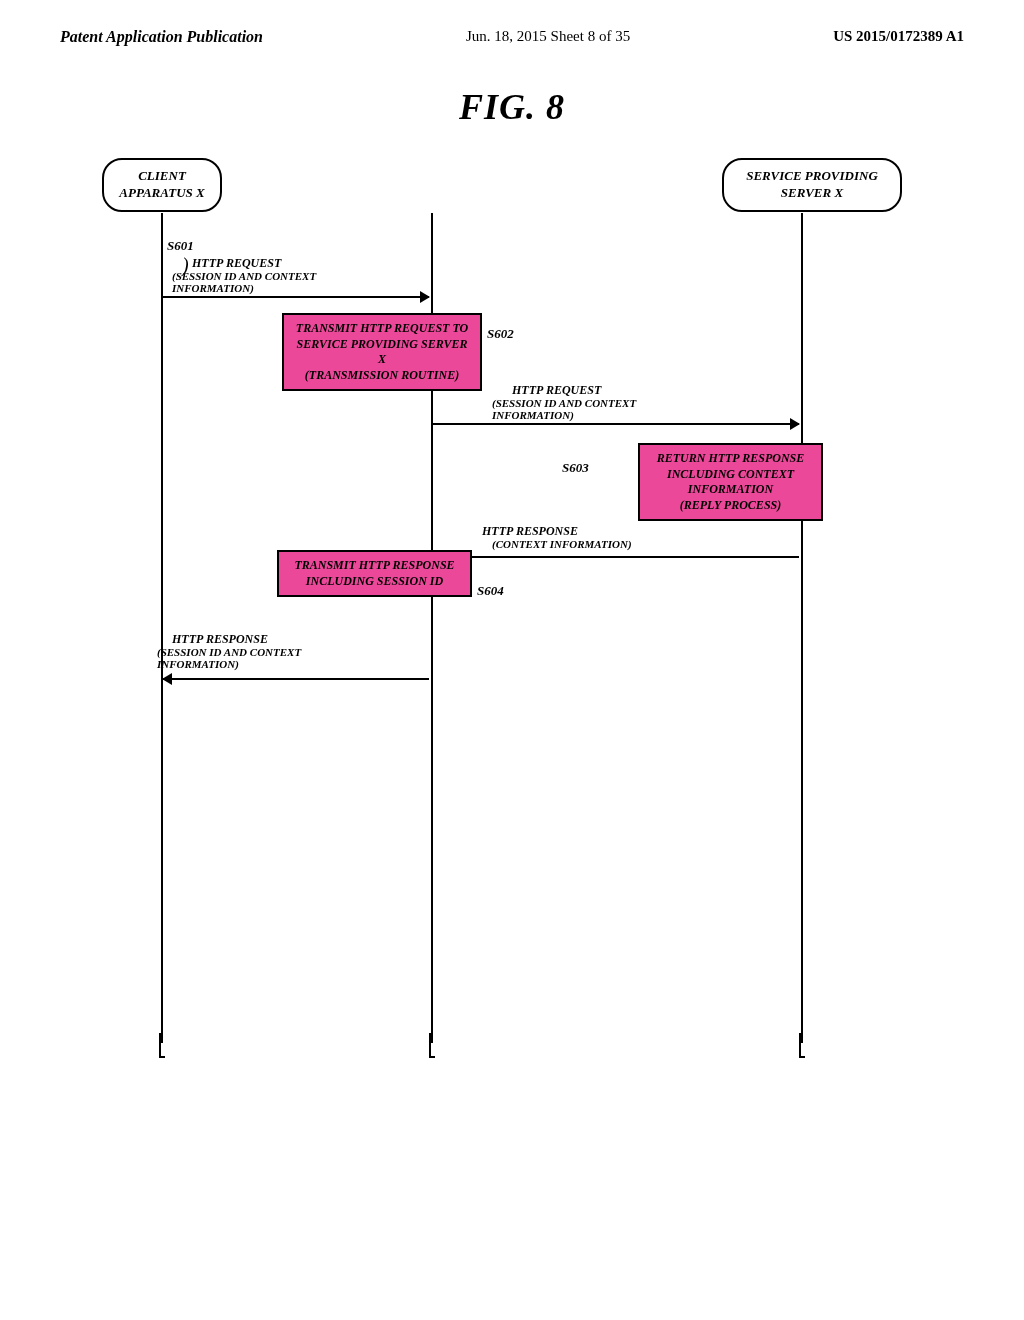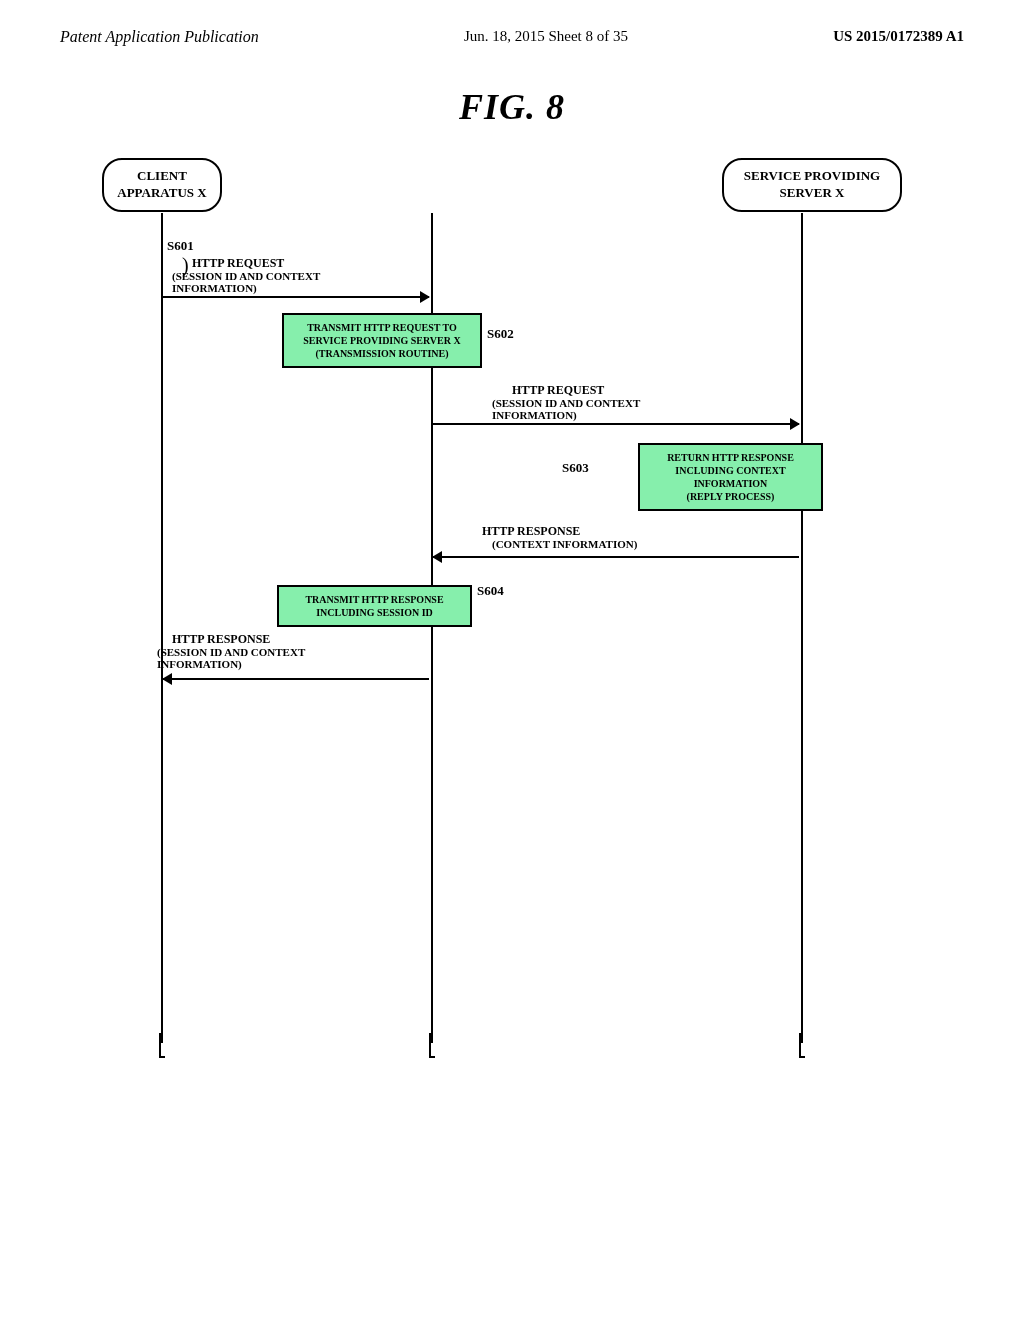--- a/index.html
+++ b/index.html
@@ -14,21 +14,21 @@
 
     .page-header {
       display: flex;
       justify-content: space-between;
       align-items: flex-start;
       padding: 28px 60px 0 60px;
       font-size: 15px;
     }
 
     .header-left {
-      font-weight: normal;
+      font-weight: bold;
       font-style: italic;
       font-size: 16px;
     }
 
     .header-center {
       text-align: center;
       font-size: 15px;
     }
 
     .header-right {
@@ -44,20 +44,21 @@
       margin-top: 40px;
       margin-bottom: 30px;
       letter-spacing: 1px;
     }
 
     .diagram-area {
       position: relative;
       width: 860px;
       margin: 0 auto;
       height: 900px;
+      font-style: italic;
     }
 
     
     .lifeline {
       position: absolute;
       top: 60px;
       width: 2px;
       background: #000;
       bottom: 20px;
     }
@@ -73,24 +74,24 @@
       padding: 8px 12px;
       background: #fff;
       line-height: 1.3;
     }
 
     
     .process-box {
       position: absolute;
       border: 2px solid #000;
       text-align: center;
-      font-size: 10px;
+      font-size: 12px;
       font-weight: bold;
       padding: 6px 8px;
-      background: #86efac;
+      background: #ec4899;
       line-height: 1.3;
     }
 
     
     .arrow-line {
       position: absolute;
       height: 2px;
       background: #000;
     }
 
@@ -192,21 +193,21 @@
     RETURN HTTP RESPONSE<br>INCLUDING CONTEXT<br>INFORMATION<br>(REPLY PROCESS)
   </div>
 
   <div class="step-label" style="left: 480px; top: 302px;">S603</div>
 
   <div class="msg-label" style="left: 400px; top: 366px; text-align:left; font-size:12px; font-weight:bold;">HTTP RESPONSE</div>
   <div class="msg-label" style="left: 410px; top: 380px; text-align:left; font-size:11px;">(CONTEXT INFORMATION)</div>
 
   <div class="arrow-left" style="left: 351px; top: 398px; width: 366px;"></div>
 
-  <div class="process-box" style="left: 195px; top: 427px; width: 195px;">
+  <div class="process-box" style="left: 195px; top: 392px; width: 195px;">
     TRANSMIT HTTP RESPONSE<br>INCLUDING SESSION ID
   </div>
 
   <div class="step-label" style="left: 395px; top: 425px;">S604</div>
 
   <div class="msg-label" style="left: 90px; top: 474px; text-align:left; font-size:12px; font-weight:bold;">HTTP RESPONSE</div>
   <div class="msg-label" style="left: 75px; top: 488px; text-align:left; font-size:11px;">(SESSION ID AND CONTEXT<br>INFORMATION)</div>
 
   <div class="arrow-left" style="left: 81px; top: 520px; width: 266px;"></div>
 

